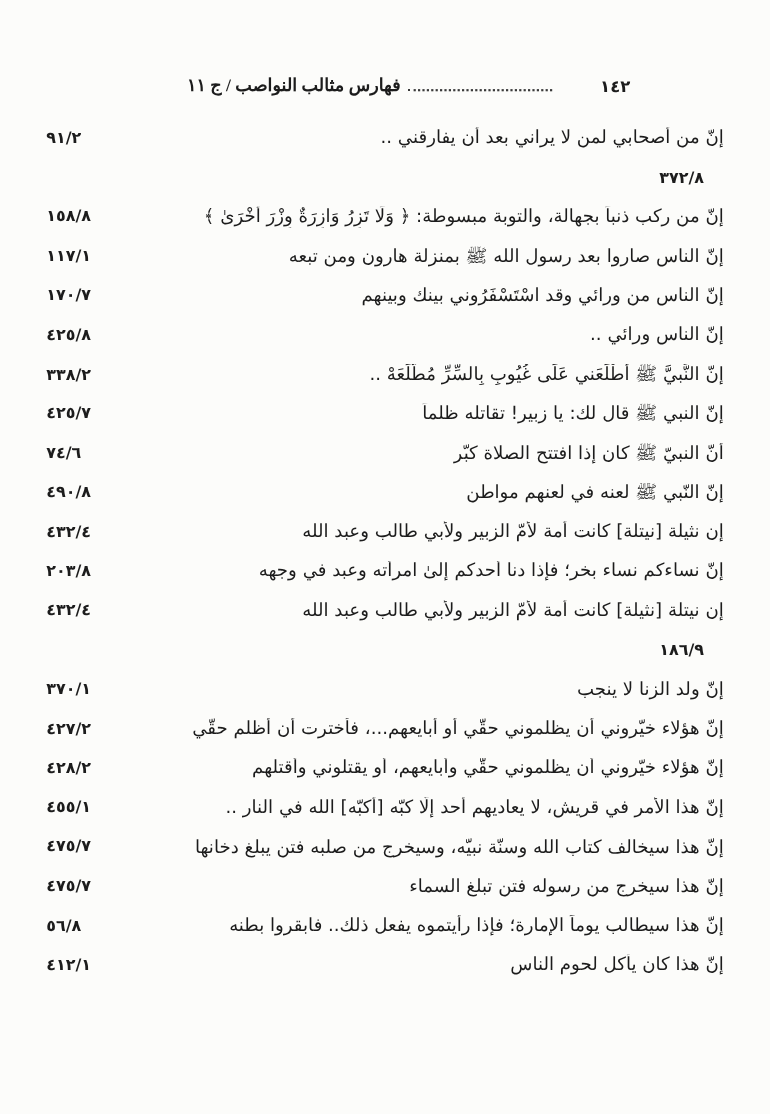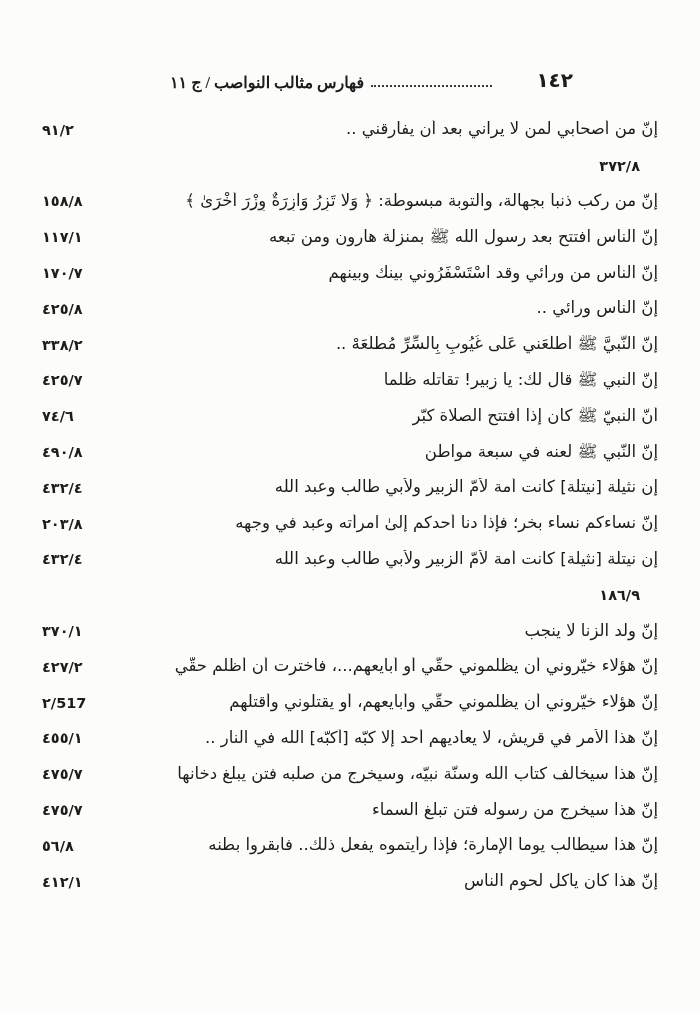--- a/index.html
+++ b/index.html
@@ -18,21 +18,21 @@
     direction: rtl;
   }
   .header {
     display: flex;
     direction: rtl;
     align-items: flex-end;
     margin: 0 85px 20px 128px;
     font-weight: bold;
   }
   .header .page-num {
-    font-size: 20px;
+    font-size: 15px;
     letter-spacing: 0.5px;
     white-space: nowrap;
     margin-left: 37px;
   }
   .header .leader {
     flex: 1 1 auto;
     border-bottom: 2px dotted #3a3a3a;
     margin: 0 7px 5px 7px;
     min-width: 40px;
   }
@@ -83,21 +83,21 @@
     <div class="row">
       <span class="entry-ref">٣٧٢/٨</span>
     </div>
 
     <div class="row">
       <span class="entry-text">إنّ من ركب ذنباً بجهالة، والتوبة مبسوطة: ﴿ وَلَا تَزِرُ وَازِرَةٌ وِزْرَ أُخْرَىٰ ﴾</span>
       <span class="entry-ref">١٥٨/٨</span>
     </div>
 
     <div class="row">
-      <span class="entry-text">إنّ الناس افتتح بعد رسول الله ﷺ بمنزلة هارون ومن تبعه</span>
+      <span class="entry-text">إنّ الناس صاروا بعد رسول الله ﷺ بمنزلة هارون ومن تبعه</span>
       <span class="entry-ref">١١٧/١</span>
     </div>
 
     <div class="row">
       <span class="entry-text">إنّ الناس من ورائي وقد اسْتَسْفَرُوني بينك وبينهم</span>
       <span class="entry-ref">١٧٠/٧</span>
     </div>
 
     <div class="row">
       <span class="entry-text">إنّ الناس ورائي ..</span>
@@ -113,21 +113,21 @@
       <span class="entry-text">إنّ النبي ﷺ قال لك: يا زبير! تقاتله ظلماً</span>
       <span class="entry-ref">٤٢٥/٧</span>
     </div>
 
     <div class="row">
       <span class="entry-text">أنّ النبيّ ﷺ كان إذا افتتح الصلاة كبّر</span>
       <span class="entry-ref">٧٤/٦</span>
     </div>
 
     <div class="row">
-      <span class="entry-text">إنّ النّبي ﷺ لعنه في سبعة مواطن</span>
+      <span class="entry-text">إنّ النّبي ﷺ لعنه في لعنهم مواطن</span>
       <span class="entry-ref">٤٩٠/٨</span>
     </div>
 
     <div class="row">
       <span class="entry-text">إن نثيلة [نيتلة] كانت أمة لأُمّ الزبير ولأبي طالب وعبد الله</span>
       <span class="entry-ref">٤٣٢/٤</span>
     </div>
 
     <div class="row">
       <span class="entry-text">إنّ نساءكم نساء بخر؛ فإذا دنا أحدكم إلىٰ امرأته وعبد في وجهه</span>
@@ -148,21 +148,21 @@
       <span class="entry-ref">٣٧٠/١</span>
     </div>
 
     <div class="row">
       <span class="entry-text">إنّ هؤلاء خيّروني أن يظلموني حقّي أو أبايعهم...، فأخترت أن أظلم حقّي</span>
       <span class="entry-ref">٤٢٧/٢</span>
     </div>
 
     <div class="row">
       <span class="entry-text">إنّ هؤلاء خيّروني أن يظلموني حقّي وأبايعهم، أو يقتلوني وأقتلهم</span>
-      <span class="entry-ref">517/٢</span>
+      <span class="entry-ref">٤٢٨/٢</span>
     </div>
 
     <div class="row">
       <span class="entry-text">إنّ هذا الأمر في قريش، لا يعاديهم أحد إلّا كبّه [أكبّه] الله في النار ..</span>
       <span class="entry-ref">٤٥٥/١</span>
     </div>
 
     <div class="row">
       <span class="entry-text">إنّ هذا سيخالف كتاب الله وسنّة نبيّه، وسيخرج من صلبه فتن يبلغ دخانها</span>
       <span class="entry-ref">٤٧٥/٧</span>

